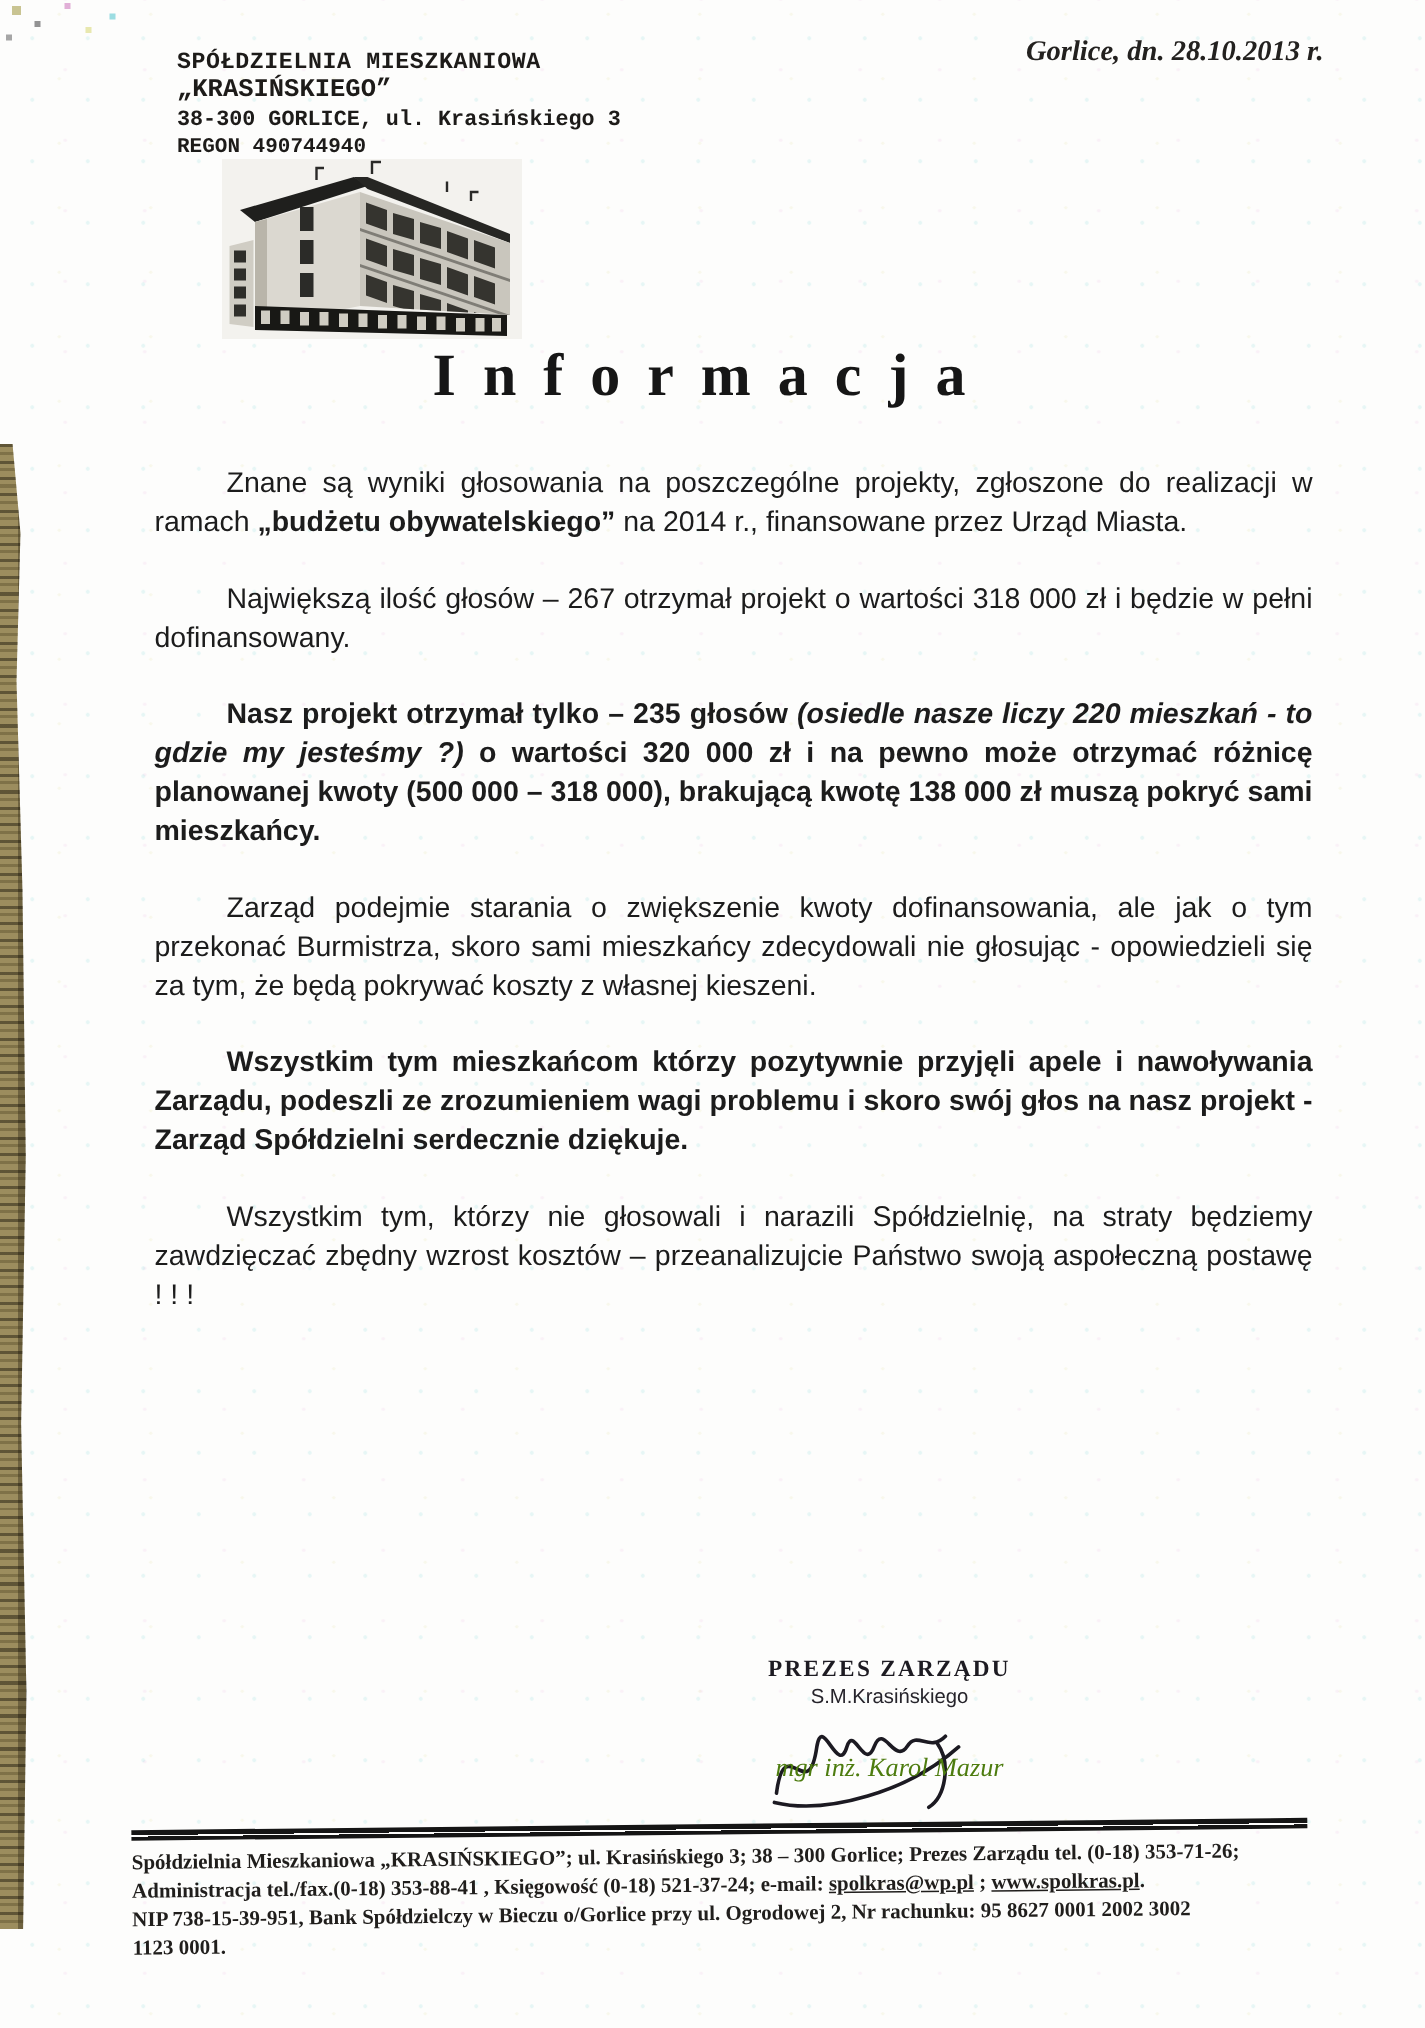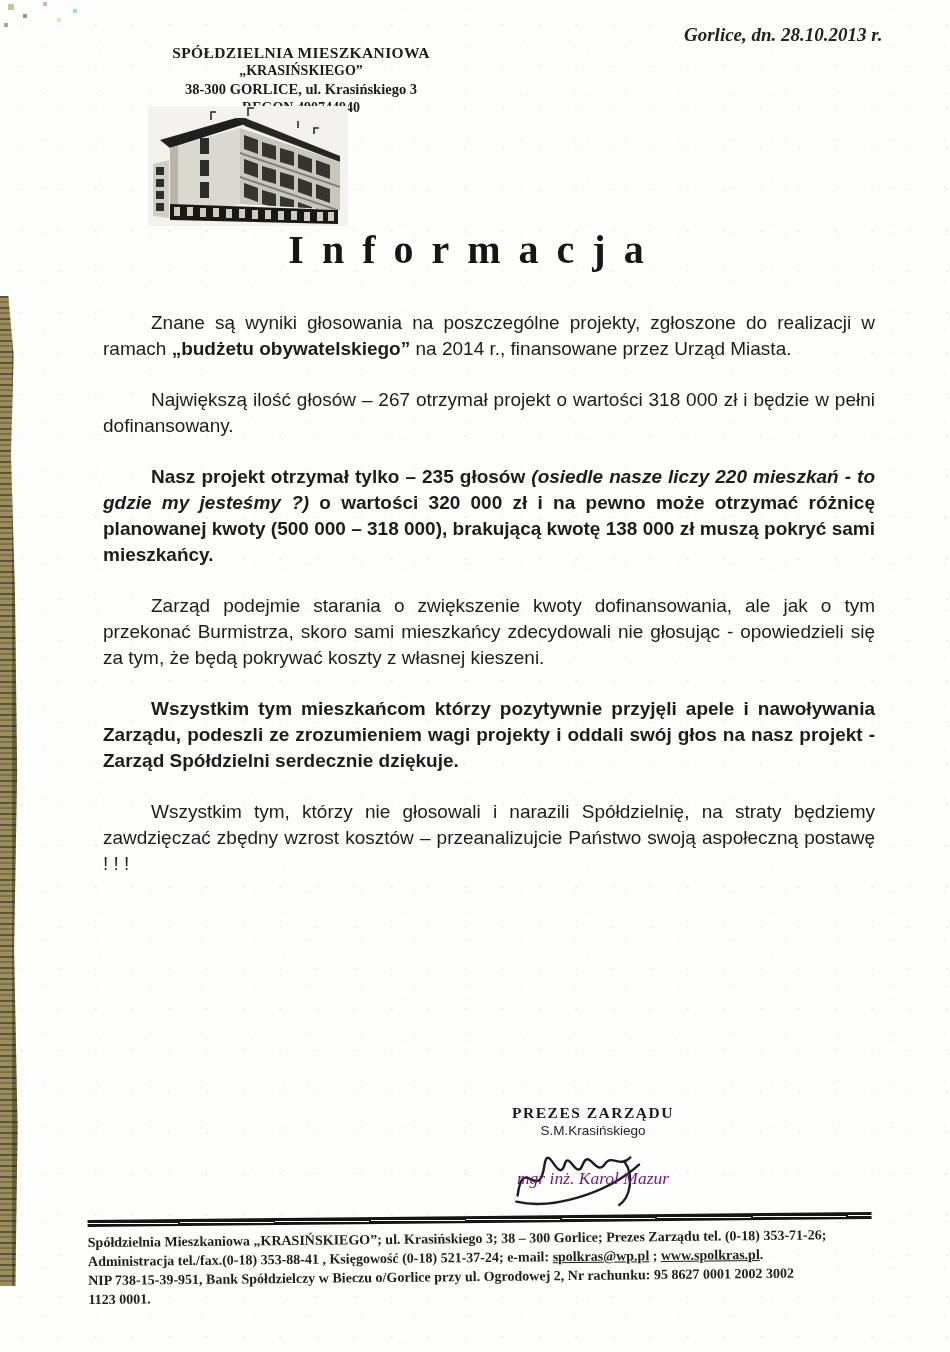--- a/index.html
+++ b/index.html
@@ -36,26 +36,26 @@
                74px 10px 0 1px rgba(60,190,200,.5), 24px 15px 0 1px rgba(60,60,60,.55),
                58px 19px 0 1px rgba(200,200,60,.4), 5px 24px 0 1px rgba(80,80,80,.5);
   }
 
   .date-line{
     position:absolute;top:24px;left:684px;
     font-family:"Liberation Serif", serif;
     font-weight:bold;font-style:italic;font-size:19px;color:#23211f;
   }
   .letterhead{
-    position:absolute;left:118px;top:44px;width:366px;
-    text-align:center;font-family:Liberation Serif, serif;
+    position:absolute;left:118px;top:32px;width:366px;
+    text-align:left;font-family:Liberation Mono, monospace;
     font-weight:bold;color:#1d1b19;
   }
   .letterhead .lh1{font-size:15.5px;letter-spacing:.4px;}
-  .letterhead .lh2{font-size:14px;margin-top:1px;}
+  .letterhead .lh2{font-size:17px;margin-top:1px;}
   .letterhead .lh3{font-size:14.5px;margin-top:2px;}
   .letterhead .lh4{font-size:14px;margin-top:2px;}
 
   .building{position:absolute;left:148px;top:106px;width:200px;height:120px;}
 
   .doc-title{
     position:absolute;left:0;top:226px;width:950px;
     text-align:center;
     font-family:"Liberation Serif", serif;
     font-weight:bold;font-size:40px;letter-spacing:.45em;color:#161616;
@@ -75,21 +75,21 @@
   }
   .sig-title{
     font-family:"Liberation Serif", serif;font-weight:bold;
     font-size:15.5px;letter-spacing:1.5px;color:#1d1b22;
   }
   .sig-org{font-size:13.5px;color:#26242b;margin-top:1px;}
   .sig-scribble{position:absolute;left:40px;top:32px;transform:rotate(-6deg);}
   .sig-name{
     position:absolute;left:-10px;top:64px;width:270px;text-align:center;
     font-family:"Liberation Serif", serif;font-style:italic;
-    font-size:17.5px;color:#701a75;
+    font-size:17.5px;color:#4d7c0f;
   }
 
   .footer{
     position:absolute;left:88px;top:1216px;width:784px;
     transform:rotate(-0.6deg);
     font-family:"Liberation Serif", serif;font-weight:bold;
     font-size:14px;line-height:19px;color:#201e1c;
   }
   .footer-rule{
     height:7px;margin-bottom:6px;
@@ -180,21 +180,21 @@
 
   <div class="body-text">
     <p class="para"><span>Znane są wyniki głosowania na poszczególne projekty, zgłoszone do realizacji w ramach </span><strong>„budżetu obywatelskiego”</strong><span> na 2014 r., finansowane przez Urząd Miasta.</span></p>
 
     <p class="para">Największą ilość głosów – 267 otrzymał projekt o wartości 318 000 zł i będzie w pełni dofinansowany.</p>
 
     <p class="para bold"><span>Nasz projekt otrzymał tylko – 235 głosów </span><em>(osiedle nasze liczy 220 mieszkań - to gdzie my jesteśmy ?)</em><span> o wartości 320 000 zł i na pewno może otrzymać różnicę planowanej kwoty (500 000 – 318 000), brakującą kwotę 138 000 zł muszą pokryć sami mieszkańcy.</span></p>
 
     <p class="para">Zarząd podejmie starania o zwiększenie kwoty dofinansowania, ale jak o tym przekonać Burmistrza, skoro sami mieszkańcy zdecydowali nie głosując - opowiedzieli się za tym, że będą pokrywać koszty z własnej kieszeni.</p>
 
-    <p class="para bold">Wszystkim tym mieszkańcom którzy pozytywnie przyjęli apele i nawoływania Zarządu, podeszli ze zrozumieniem wagi projekty i oddali swój głos na nasz projekt - Zarząd Spółdzielni serdecznie dziękuje.</p>
+    <p class="para bold">Wszystkim tym mieszkańcom którzy pozytywnie przyjęli apele i nawoływania Zarządu, podeszli ze zrozumieniem wagi problemu i skoro swój głos na nasz projekt - Zarząd Spółdzielni serdecznie dziękuje.</p>
 
     <p class="para">Wszystkim tym, którzy nie głosowali i narazili Spółdzielnię, na straty będziemy zawdzięczać zbędny wzrost kosztów – przeanalizujcie Państwo swoją aspołeczną postawę ! ! !</p>
 
   </div>
 
   <div class="signature-block">
     <div class="sig-title">PREZES ZARZĄDU</div>
     <div class="sig-org">S.M.Krasińskiego</div>
     <svg class="sig-scribble" width="160" height="80" viewBox="0 0 160 80" xmlns="http://www.w3.org/2000/svg">
       <g stroke="#1c1a22" stroke-width="2.4" fill="none" stroke-linecap="round">

